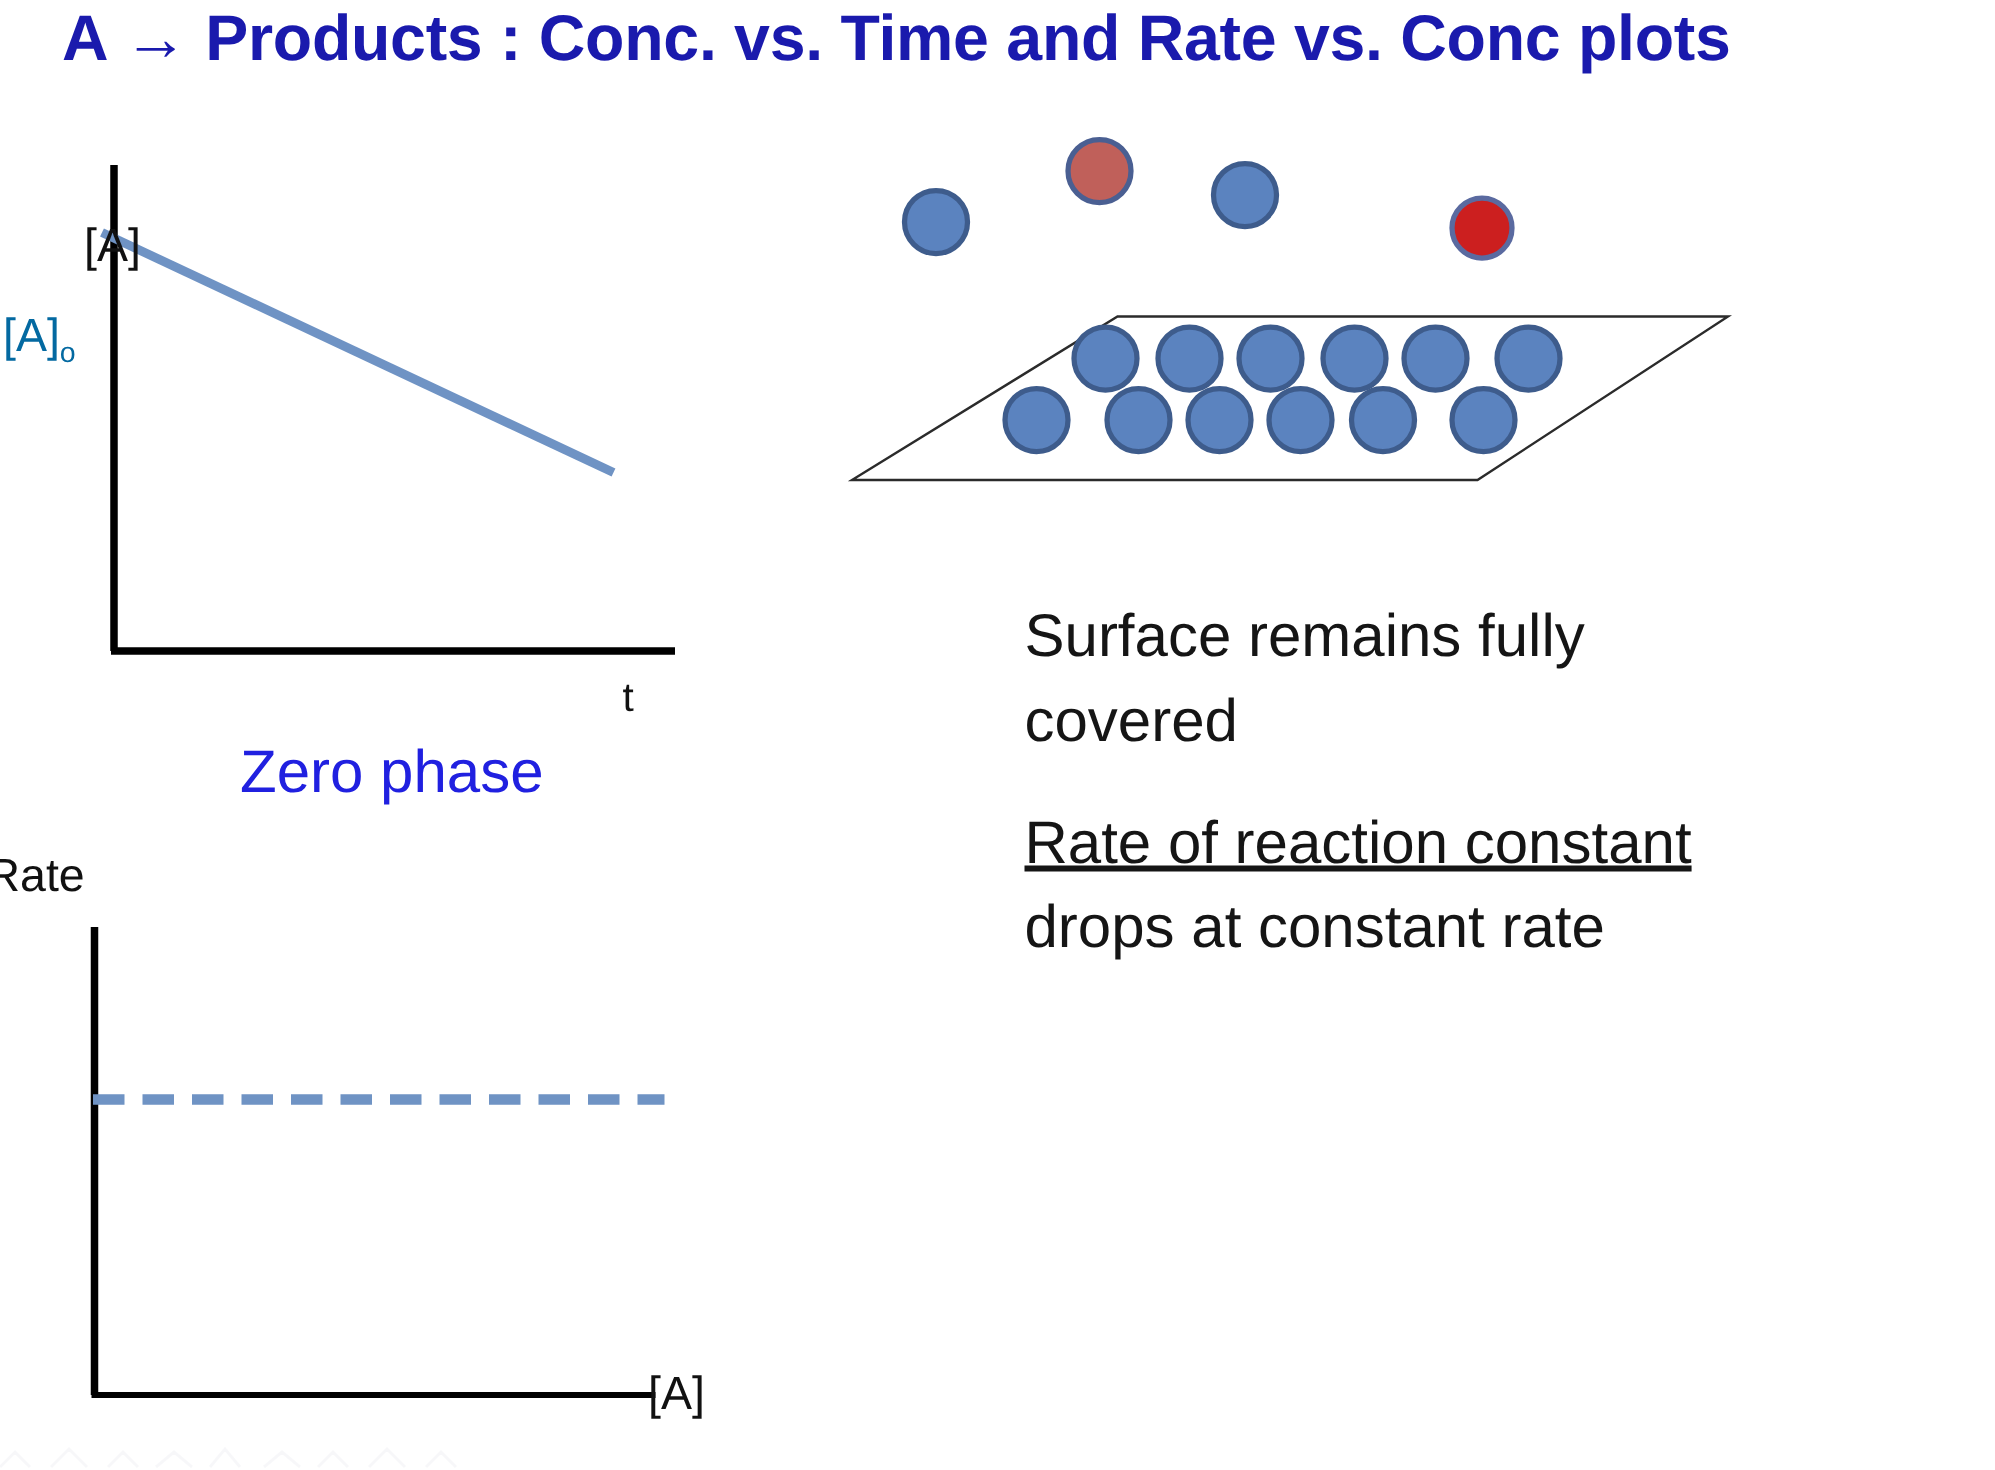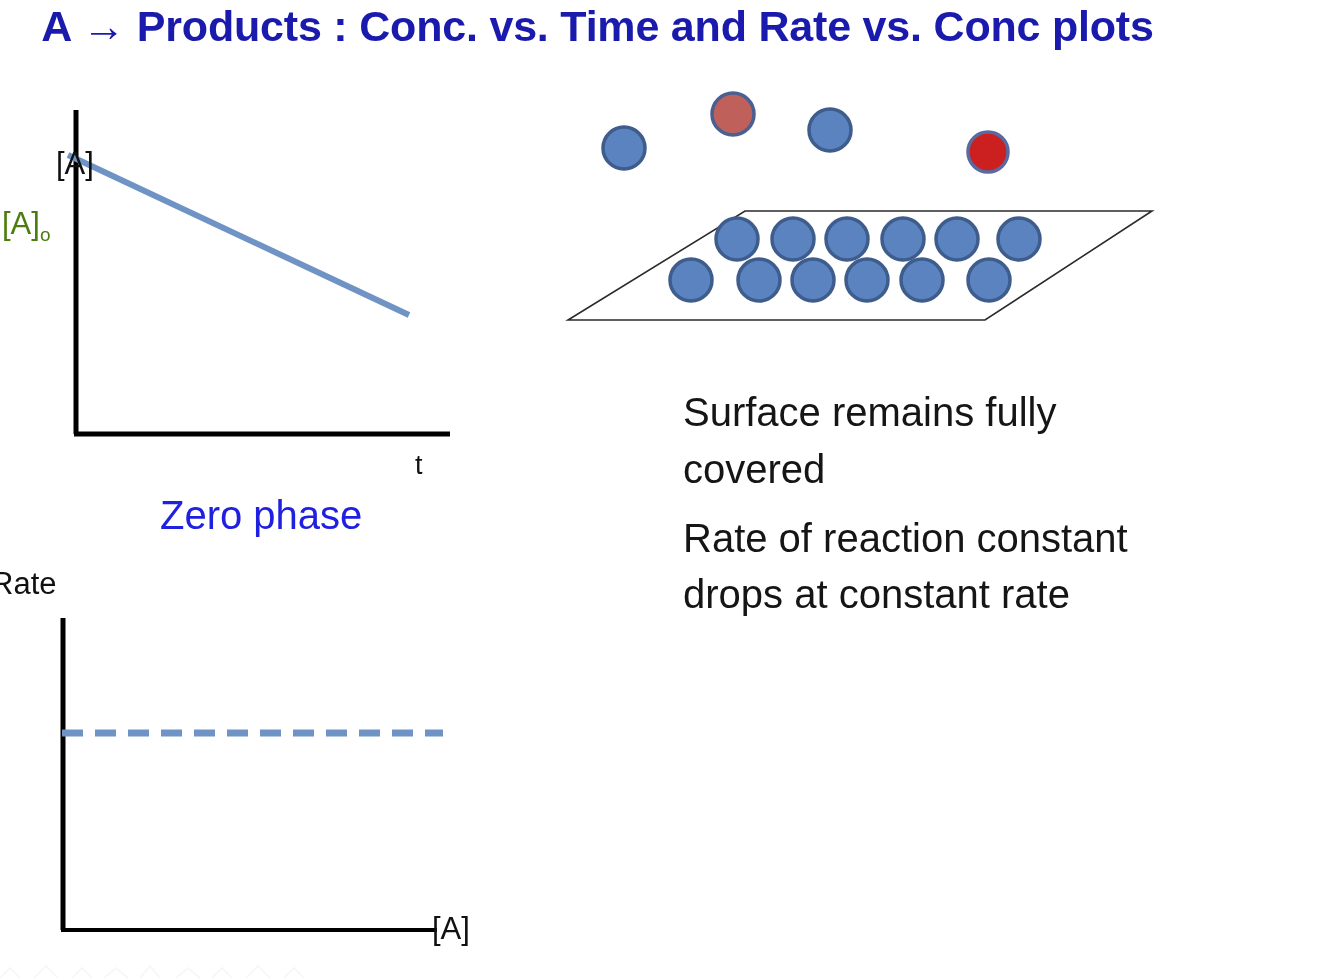--- a/index.html
+++ b/index.html
@@ -44,21 +44,21 @@
     left: 56px;
     top: 76px;
     font-size: 31px;
     color: #111111;
   }
   #conc-chart .ylabel-A0 {
     position: absolute;
     left: 2px;
     top: 136px;
     font-size: 31px;
-    color: #4d7c0f;
+    color: #0369a1;
     white-space: nowrap;
   }
   #conc-chart .ylabel-A0 sub {
     font-size: 19px;
   }
   #conc-chart .xlabel-t {
     position: absolute;
     left: 415px;
     top: 380px;
     font-size: 27px;
@@ -108,31 +108,31 @@
     left: 540px;
     top: 80px;
     width: 650px;
     height: 270px;
   }
 
   
   #notes {
     position: absolute;
     left: 683px;
-    top: 384px;
+    top: 396px;
     width: 600px;
   }
   #notes .note {
     font-family: "Liberation Sans", sans-serif;
     font-size: 40px;
     line-height: 1.42;
     color: #151515;
     margin: 0;
   }
-  #notes .note.gap-a { margin-top: 12px; }
+  #notes .note.gap-a { margin-top: 24px; text-decoration: underline; }
   #notes .note.gap-b { margin-top: 42px; }
 
   
   #watermark-strip {
     position: absolute;
     left: 0;
     top: 962px;
     width: 340px;
     height: 18px;
     opacity: 0.035;

